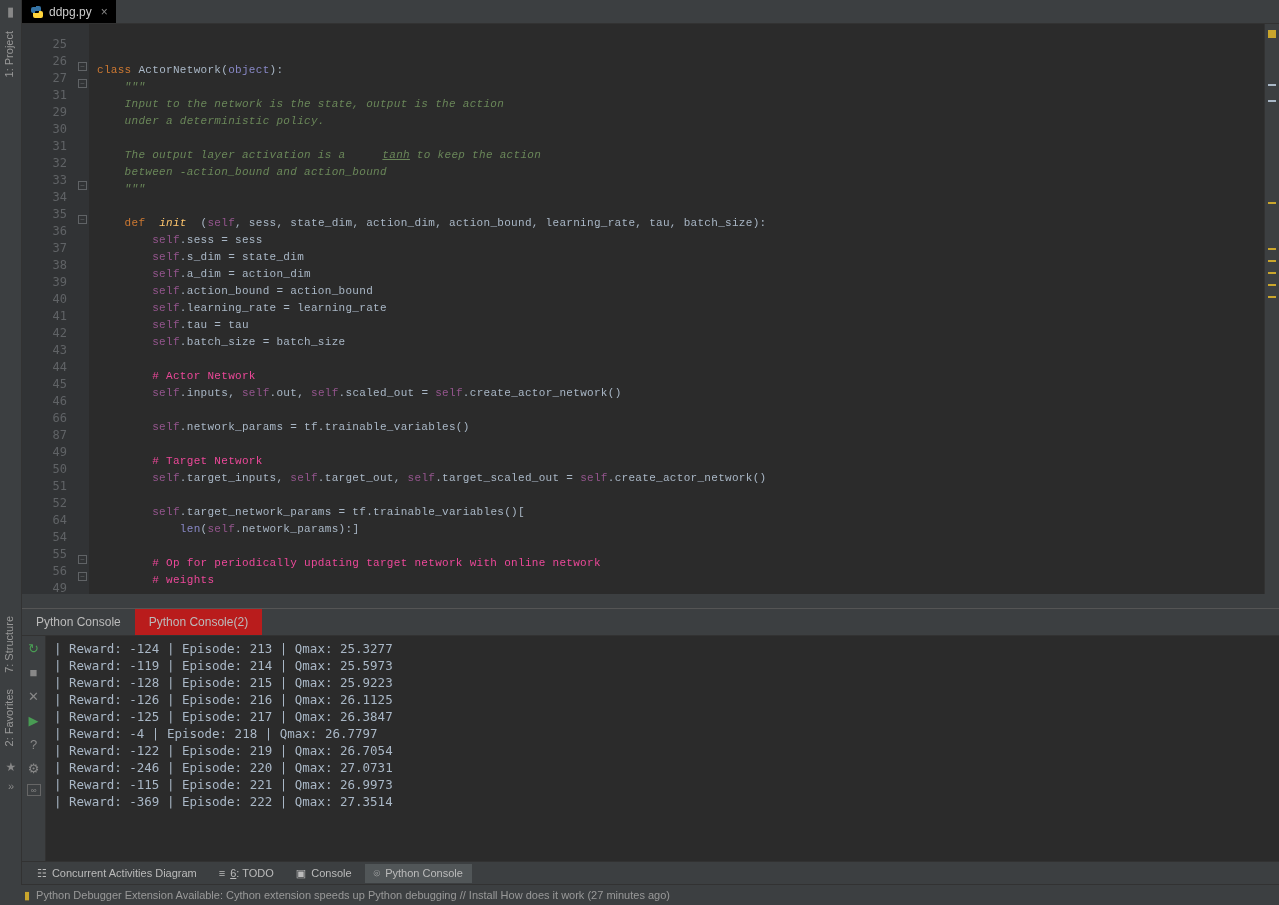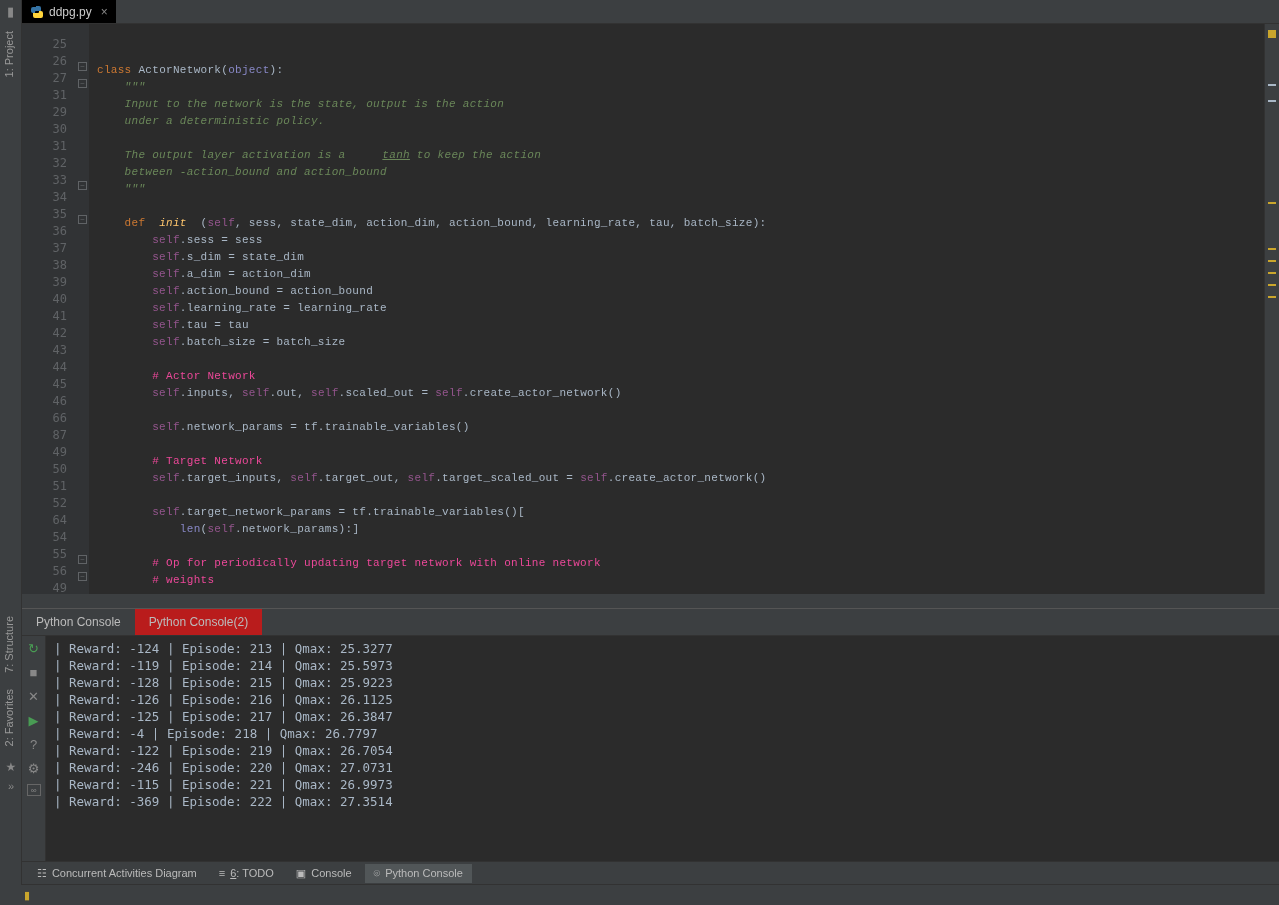--- a/index.html
+++ b/index.html
@@ -398,13 +398,14 @@
     <span>Console</span>
   </div>
   <div class="tool-btn active">
     <span>⌾</span>
     <span>Python Console</span>
   </div>
 </div>
 
 <div class="status-bar">
   <span class="bulb">▮</span>
+  <span>Python Debugger Extension Available: Cython extension speeds up Python debugging // Install How does it work (27 minutes ago)</span>
 </div>
 
 </body></html>

